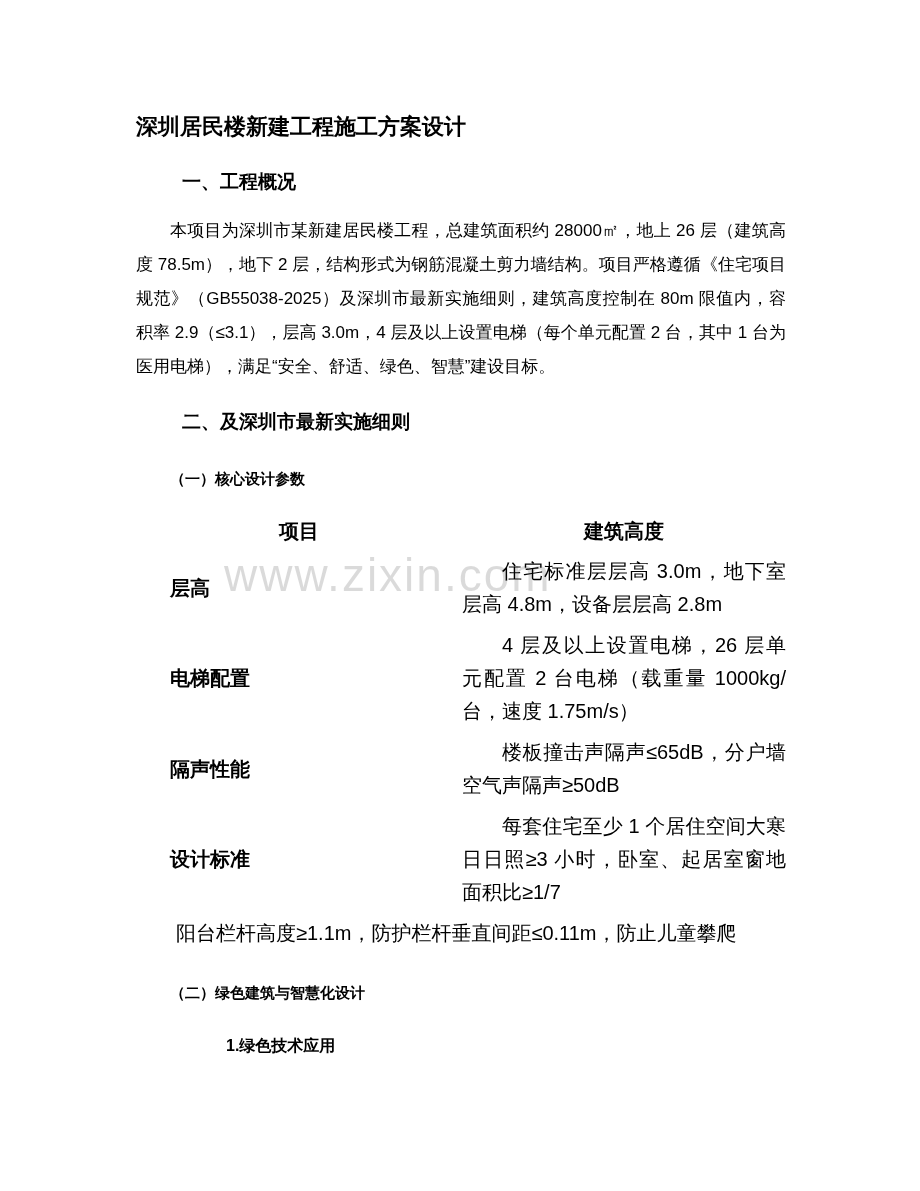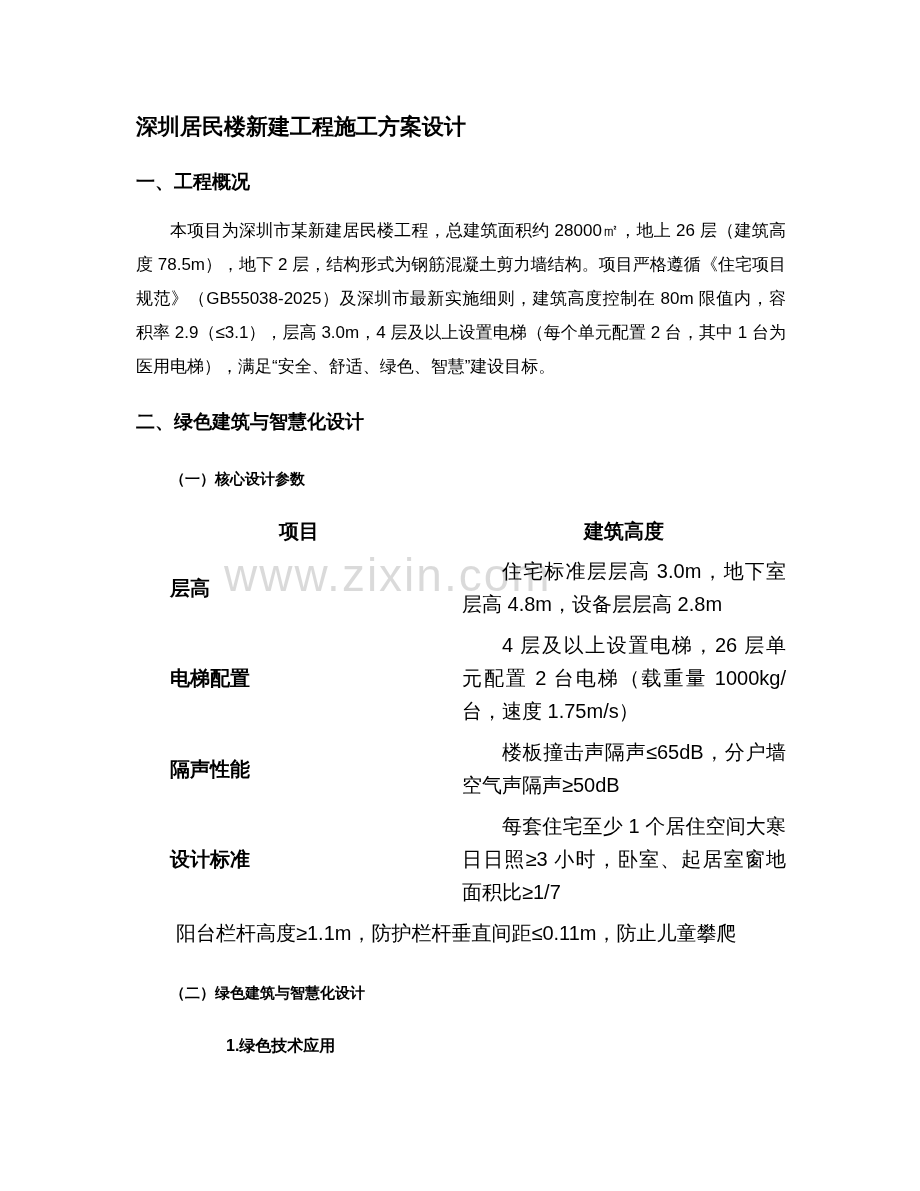--- a/index.html
+++ b/index.html
@@ -38,20 +38,21 @@
     text-align: left;
     line-height: 30px;
     margin-bottom: 26px;
   }
   .h1 {
     font-size: 19px;
     font-weight: 700;
     line-height: 28px;
     margin-top: 24px;
     margin-bottom: 18px;
+    margin-left: 46px;
   }
   .body-para {
     font-size: 17px;
     line-height: 34px;
     text-align: justify;
     text-indent: 2em;
     margin-bottom: 10px;
   }
   .h2 {
     font-size: 15px;
@@ -110,21 +111,21 @@
   <div class="watermark">www.zixin.com</div>
 
   <div class="content">
 
     <div class="doc-title">深圳居民楼新建工程施工方案设计</div>
 
     <div class="h1">一、工程概况</div>
 
     <div class="body-para">本项目为深圳市某新建居民楼工程，总建筑面积约 28000㎡，地上 26 层（建筑高度 78.5m），地下 2 层，结构形式为钢筋混凝土剪力墙结构。项目严格遵循《住宅项目规范》（GB55038-2025）及深圳市最新实施细则，建筑高度控制在 80m 限值内，容积率 2.9（≤3.1），层高 3.0m，4 层及以上设置电梯（每个单元配置 2 台，其中 1 台为医用电梯），满足“安全、舒适、绿色、智慧”建设目标。</div>
 
-    <div class="h1">二、绿色建筑与智慧化设计</div>
+    <div class="h1">二、及深圳市最新实施细则</div>
 
     <div class="h2">（一）核心设计参数</div>
 
     <div class="ptable">
 
       <div class="thead">
         <div class="th-item">项目</div>
         <div class="th-std">建筑高度</div>
       </div>
 

